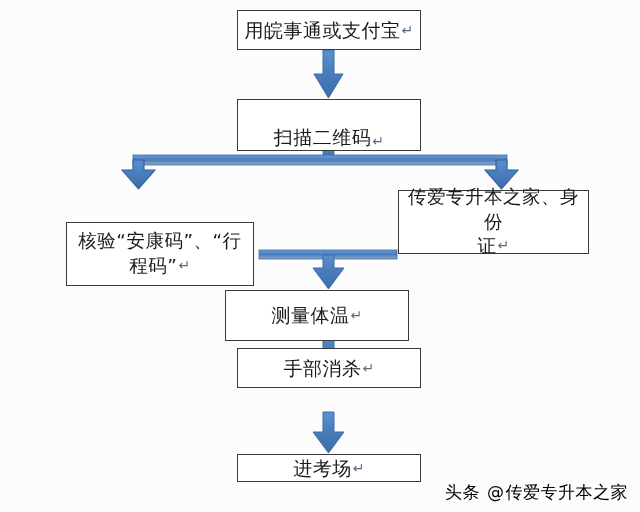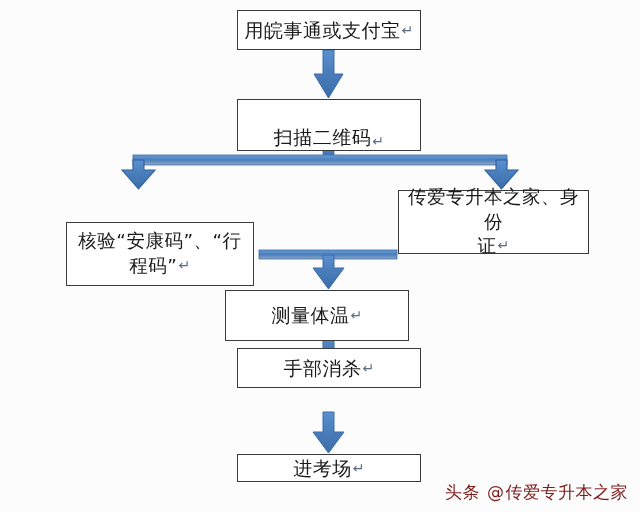--- a/index.html
+++ b/index.html
@@ -62,21 +62,21 @@
     width: 640px; height: 512px;
     z-index: 1;
     pointer-events: none;
   }
 
   
   #watermark {
     position: absolute;
     right: 12px;
     bottom: 8px;
-    color: #7f1d1d;
+    color: #000000;
     font-size: 17px;
     letter-spacing: 0.5px;
     white-space: nowrap;
     z-index: 4;
     font-family: "DejaVu Sans", "Liberation Sans", sans-serif;
   }
   #watermark .wm-at { padding: 0 1px; }
 </style>
 </head>
 <body>

